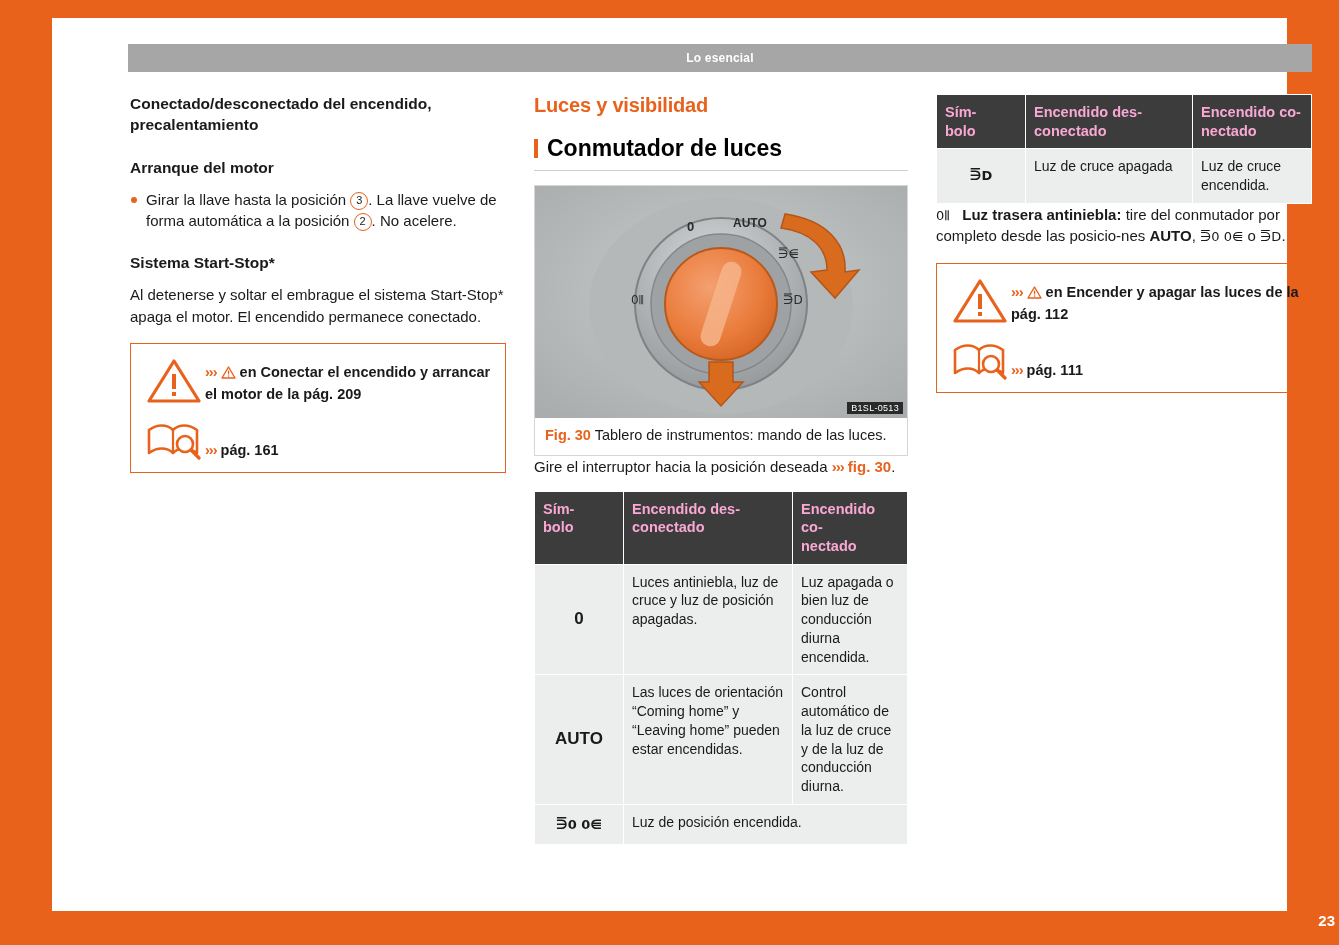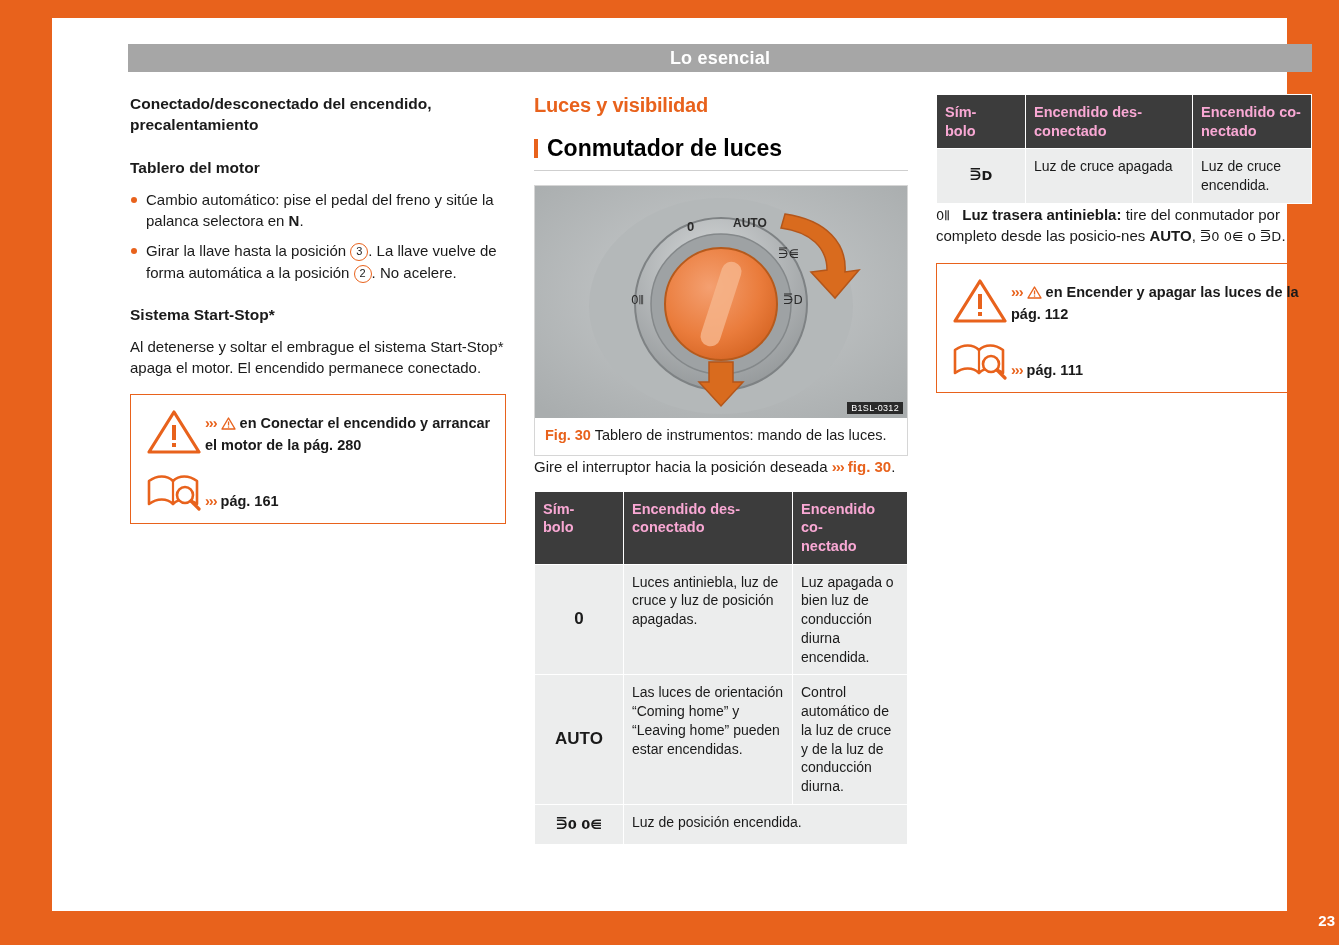--- a/index.html
+++ b/index.html
@@ -22,21 +22,21 @@
     background: #ffffff;
   }
   .header-bar {
     position: absolute;
     left: 76px;
     top: 26px;
     width: 1184px;
     height: 28px;
     background: #a6a6a6;
     color: #ffffff;
-    font-size: 18px;
+    font-size: 12px;
     font-weight: bold;
     display: flex;
     align-items: center;
     justify-content: center;
     letter-spacing: 0.2px;
   }
   .page-number {
     position: absolute;
     right: 4px;
     bottom: 16px;
@@ -235,24 +235,23 @@
 
 <div class="page">
 
   <div class="header-bar">Lo esencial</div>
 
   <div class="col col-1">
 
     <h3 class="sub">Conectado/desconectado del encendido, precalentamiento</h3>
 
 
-    <h3 class="sub spaced">Tablero del motor</h3>
+    <h3 class="sub spaced">Arranque del motor</h3>
 
     <ul class="bullets">
-      <li><span>Cambio automático: pise el pedal del freno y sitúe la palanca selectora en </span><span class="bold">N</span><span>.</span></li>
       <li><span>Girar la llave hasta la posición </span><span class="circnum">3</span><span>. La llave vuelve de forma automática a la posición </span><span class="circnum">2</span><span>. No acelere.</span></li>
     </ul>
 
     <h3 class="sub spaced">Sistema Start-Stop*</h3>
     <p class="body">Al detenerse y soltar el embrague el sistema Start-Stop* apaga el motor. El encendido permanece conectado.</p>
 
     <div class="notebox">
       <div class="noterow">
         <div class="noteicon">
           <svg width="54" height="46" viewBox="0 0 54 46" aria-hidden="true">
@@ -263,21 +262,21 @@
         </div>
         <div class="notetext">
           <span class="chev">›››</span>
           <span class="mini-warn">
             <svg width="15" height="13" viewBox="0 0 15 13" aria-hidden="true">
               <path d="M7.5 1 L14 12 L1 12 Z" fill="none" stroke="#e8621c" stroke-width="1.4" stroke-linejoin="round"></path>
               <rect x="6.9" y="4.5" width="1.3" height="4" fill="#e8621c"></rect>
               <rect x="6.9" y="9.4" width="1.3" height="1.3" fill="#e8621c"></rect>
             </svg>
           </span>
-          <span>en Conectar el encendido y arrancar el motor de la pág. 280</span>
+          <span>en Conectar el encendido y arrancar el motor de la pág. 209</span>
         </div>
       </div>
       <div class="noterow">
         <div class="noteicon">
           <svg width="58" height="40" viewBox="0 0 58 40" aria-hidden="true">
             <path d="M4 10 C12 4, 22 4, 28 10 C34 4, 44 4, 52 10 L52 33 C44 27, 34 27, 28 33 C22 27, 12 27, 4 33 Z" fill="none" stroke="#e8621c" stroke-width="2.6" stroke-linejoin="round"></path>
             <line x1="28" y1="10" x2="28" y2="33" stroke="#e8621c" stroke-width="2.2"></line>
             <circle cx="40" cy="24" r="8" fill="#ffffff" stroke="#e8621c" stroke-width="2.6"></circle>
             <line x1="46" y1="30" x2="54" y2="38" stroke="#e8621c" stroke-width="3.2" stroke-linecap="round"></line>
           </svg>
@@ -327,21 +326,21 @@
           <text x="198" y="41" fill="#2b2b2b" font-family="Liberation Sans, sans-serif" font-size="12" font-weight="bold">AUTO</text>
           <g fill="#2b2b2b" font-family="DejaVu Sans, sans-serif" font-size="12">
             <text x="243" y="72">⋽⋹</text>
             <text x="248" y="118">⋽D</text>
             <text x="96" y="118">0⫴</text>
             <text x="176" y="196">⁂</text>
           </g>
           <path d="M250 28 C292 34, 312 58, 310 86 L324 84 L300 112 L276 86 L292 84 C292 62, 276 46, 246 42 Z" fill="#d96b1e" stroke="#b4561a" stroke-width="1.5"></path>
           <path d="M174 176 L198 176 L198 196 L208 196 L186 220 L164 196 L174 196 Z" fill="#d96b1e" stroke="#b4561a" stroke-width="1.5"></path>
         </svg>
-        <div class="fig-code">B1SL-0312</div>
+        <div class="fig-code">B1SL-0513</div>
       </div>
       <div class="figcaption">
         <span class="lbl">Fig. 30</span>
         <span>Tablero de instrumentos: mando de las luces.</span>
       </div>
     </div>
 
     <p class="body mt18">
       <span>Gire el interruptor hacia la posición deseada </span><span class="chev">›››</span> <span class="ref">fig. 30</span><span>.</span>
     </p>

